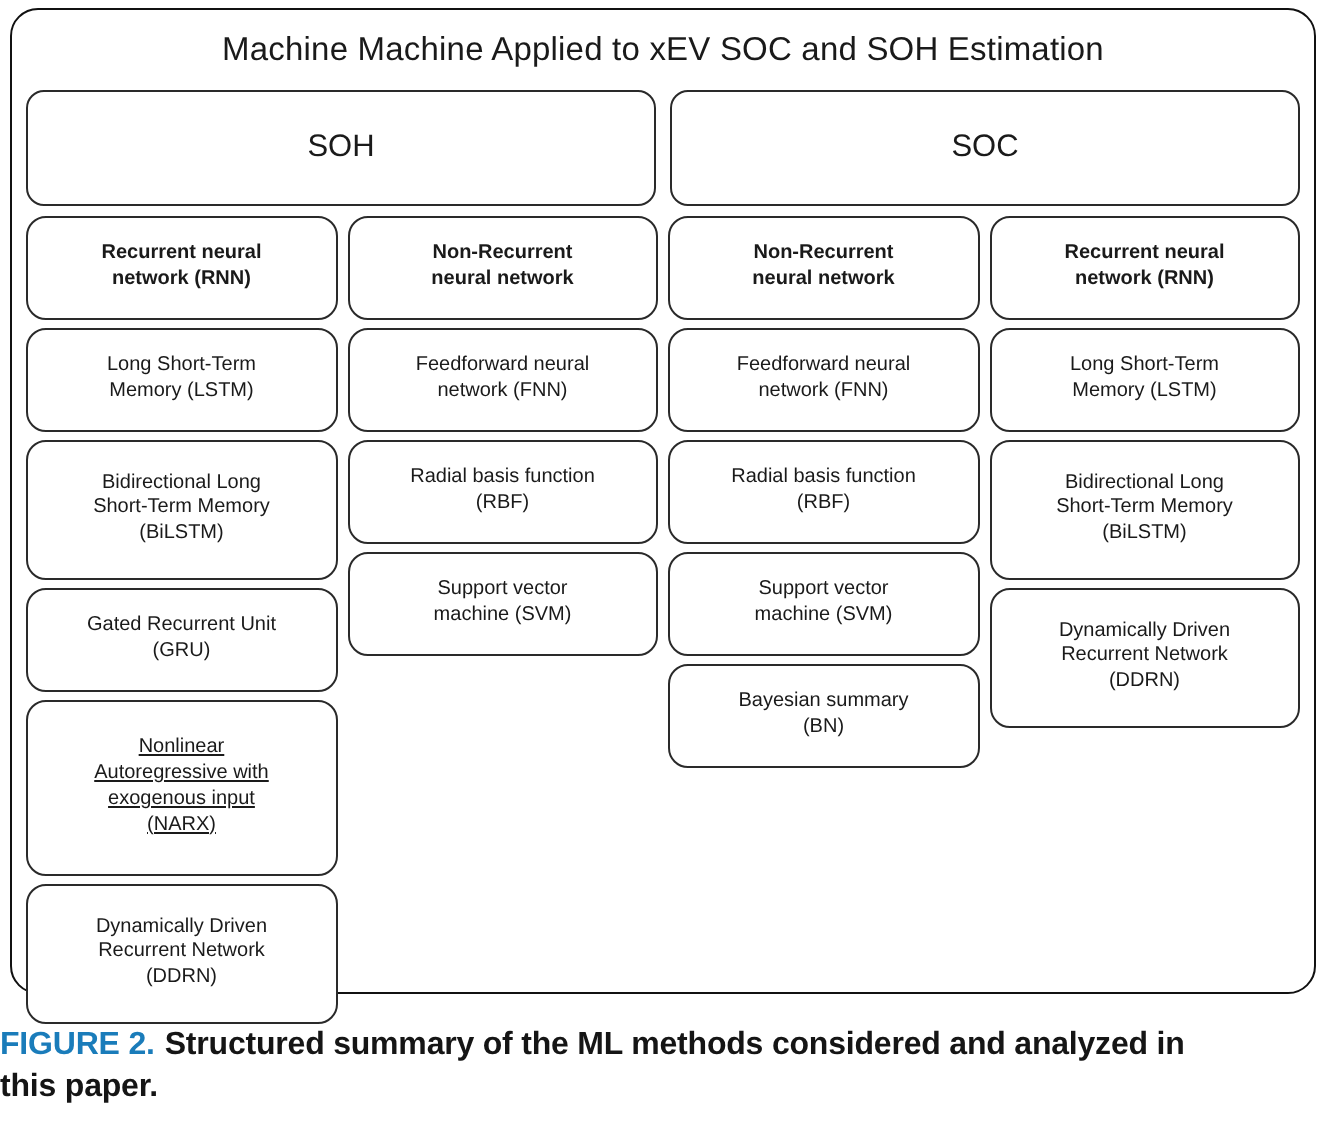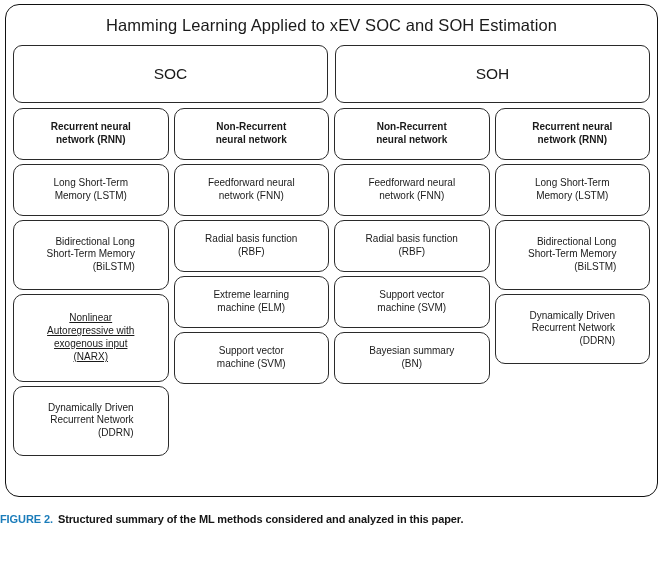--- a/index.html
+++ b/index.html
@@ -86,84 +86,84 @@
     line-height: 1.28;
     padding: 5px 4px;
     background: #fff;
     white-space: pre-line;
     color: #1a1a1a;
   }
   .method-box.head {
     font-weight: bold;
   }
   .method-box.h3 { min-height: 52px; }
-  .method-box.h4 { min-height: 70px; text-align: right; }
+  .method-box.h4 { min-height: 70px; }
   .method-box.h5 { min-height: 88px; text-decoration: underline; }
 
   
   #caption {
     position: absolute;
     left: 0px;
     top: 512px;
     width: 604px;
-    font-size: 11px;
+    font-size: 16px;
     font-weight: bold;
     line-height: 1.33;
     color: #151515;
     letter-spacing: -0.1px;
   }
   #caption .fig-label {
     color: #1a7cba;
     margin-right: 5px;
   }
 </style>
 </head>
 <body>
 
 <div id="figure-frame">
 
-  <div id="figure-title">Hamming Learning Applied to xEV SOC and SOH Estimation</div>
+  <div id="figure-title">Machine Machine Applied to xEV SOC and SOH Estimation</div>
 
   <div id="top-row">
     <div class="top-box">
-      <span>SOC</span>
+      <span>SOH</span>
     </div>
     <div class="top-box">
-      <span>SOH</span>
+      <span>SOC</span>
     </div>
   </div>
 
   <div id="columns">
 
     <div class="column">
       <div class="method-box head h3">Recurrent neural
 network (RNN)</div>
       <div class="method-box h3">Long Short-Term
 Memory (LSTM)</div>
       <div class="method-box h4">Bidirectional Long
 Short-Term Memory
 (BiLSTM)</div>
+      <div class="method-box h3">Gated Recurrent Unit
+(GRU)</div>
       <div class="method-box h5">Nonlinear
 Autoregressive with
 exogenous input
 (NARX)</div>
       <div class="method-box h4">Dynamically Driven
 Recurrent Network
 (DDRN)</div>
     </div>
 
     <div class="column">
       <div class="method-box head h3">Non-Recurrent
 neural network</div>
       <div class="method-box h3">Feedforward neural
 network (FNN)</div>
       <div class="method-box h3">Radial basis function
 (RBF)</div>
-      <div class="method-box h3">Extreme learning
-machine (ELM)</div>
       <div class="method-box h3">Support vector
 machine (SVM)</div>
     </div>
 
     <div class="column">
       <div class="method-box head h3">Non-Recurrent
 neural network</div>
       <div class="method-box h3">Feedforward neural
 network (FNN)</div>
       <div class="method-box h3">Radial basis function

